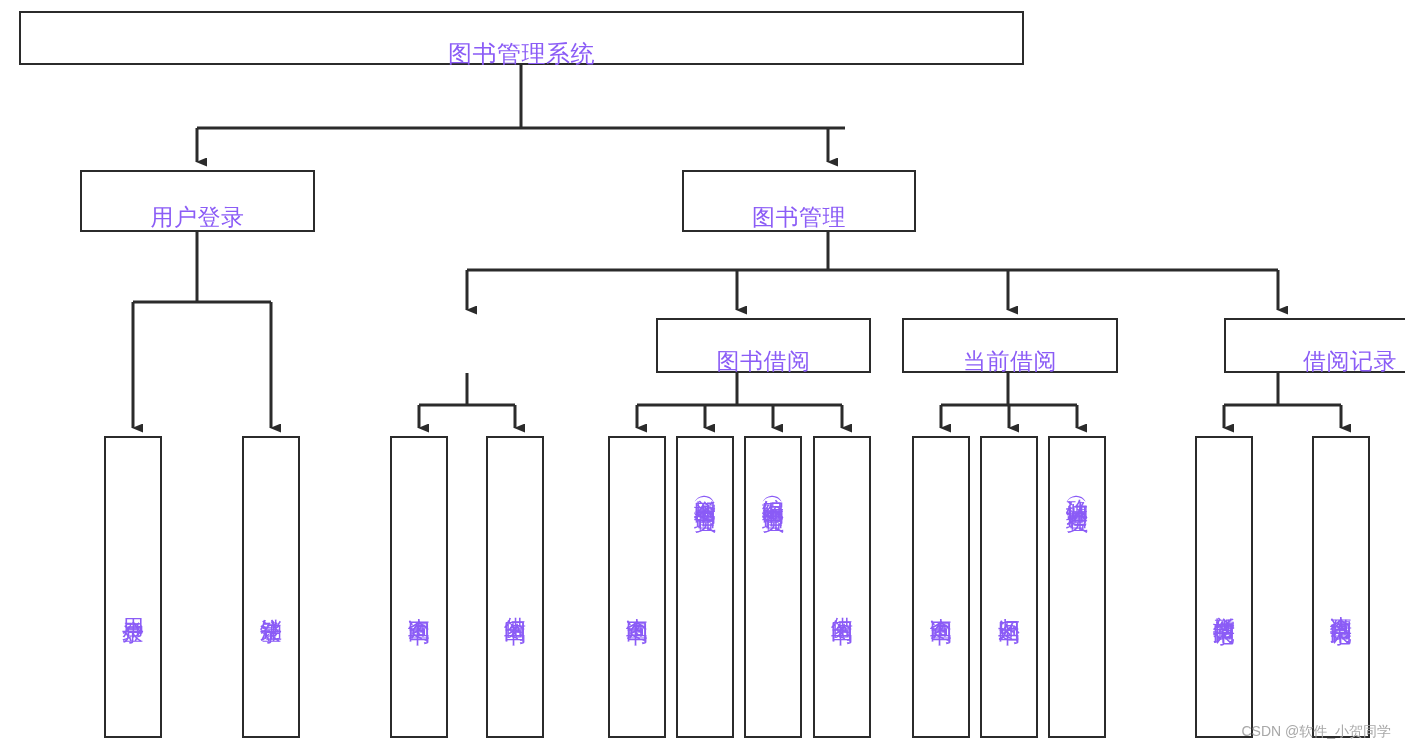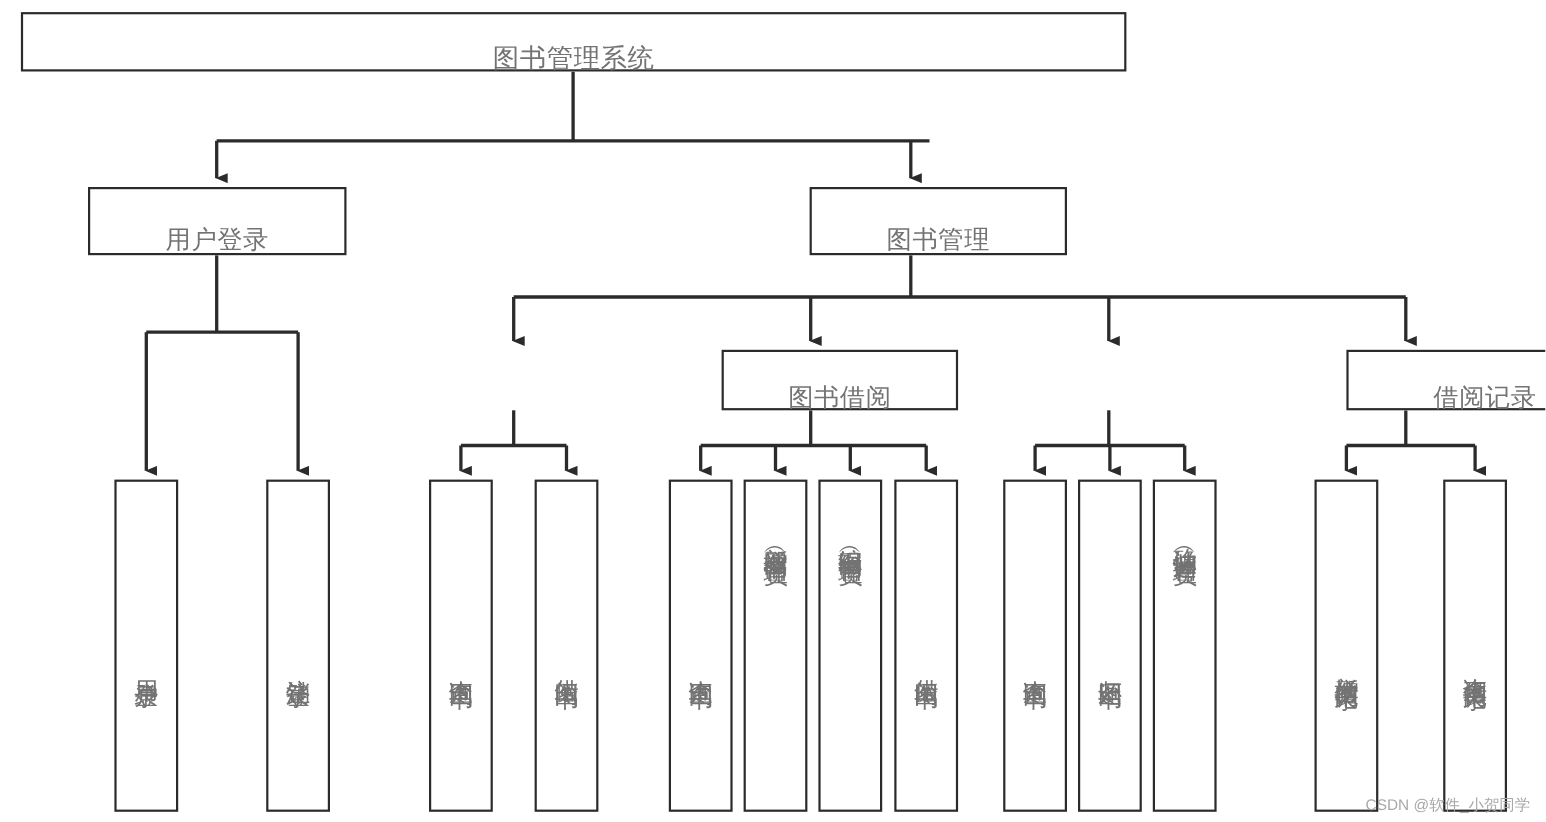--- a/index.html
+++ b/index.html
@@ -30,21 +30,21 @@
     position: absolute;
     box-sizing: border-box;
     background: #ffffff;
     border: 2px solid #2b2b2b;
     display: flex;
     align-items: center;
     justify-content: center;
     z-index: 2;
   }
   .node-label {
-    color: #737373;
+    color: #8b5cf6;
     line-height: 1.18;
     text-align: left;
     white-space: pre;
     margin-top: 33px;
   }
   
   .node-h .node-label {
     font-size: 23px;
     letter-spacing: 0.5px;
   }
@@ -134,27 +134,30 @@
     </g>
   </svg>
 
   <div class="node node-h node-root" style="left:19px; top:11px; width:1005px; height:54px;">
     <span class="node-label">图书管理系统</span>
   </div>
 
   <div class="node node-h" style="left:80px; top:170px; width:235px; height:62px;">
     <span class="node-label">用户登录</span>
   </div>
-  <div class="node node-h" style="left:736px; top:170px; width:234px; height:62px;">
+  <div class="node node-h" style="left:682px; top:170px; width:234px; height:62px;">
     <span class="node-label">图书管理</span>
   </div>
 
   <div class="node node-h" style="left:656px; top:318px; width:215px; height:55px;">
     <span class="node-label">图书借阅</span>
   </div>
+  <div class="node node-h" style="left:902px; top:318px; width:216px; height:55px;">
+    <span class="node-label">当前借阅</span>
+  </div>
   <div class="node node-h" style="left:1224px; top:318px; width:252px; height:55px;">
     <span class="node-label">借阅记录</span>
   </div>
 
   <div class="node node-v center-text" style="left:104px; top:436px; width:58px; height:302px;">
     <span class="node-label">用户登录</span>
   </div>
   <div class="node node-v center-text" style="left:242px; top:436px; width:58px; height:302px;">
     <span class="node-label">注销登录</span>
   </div>

